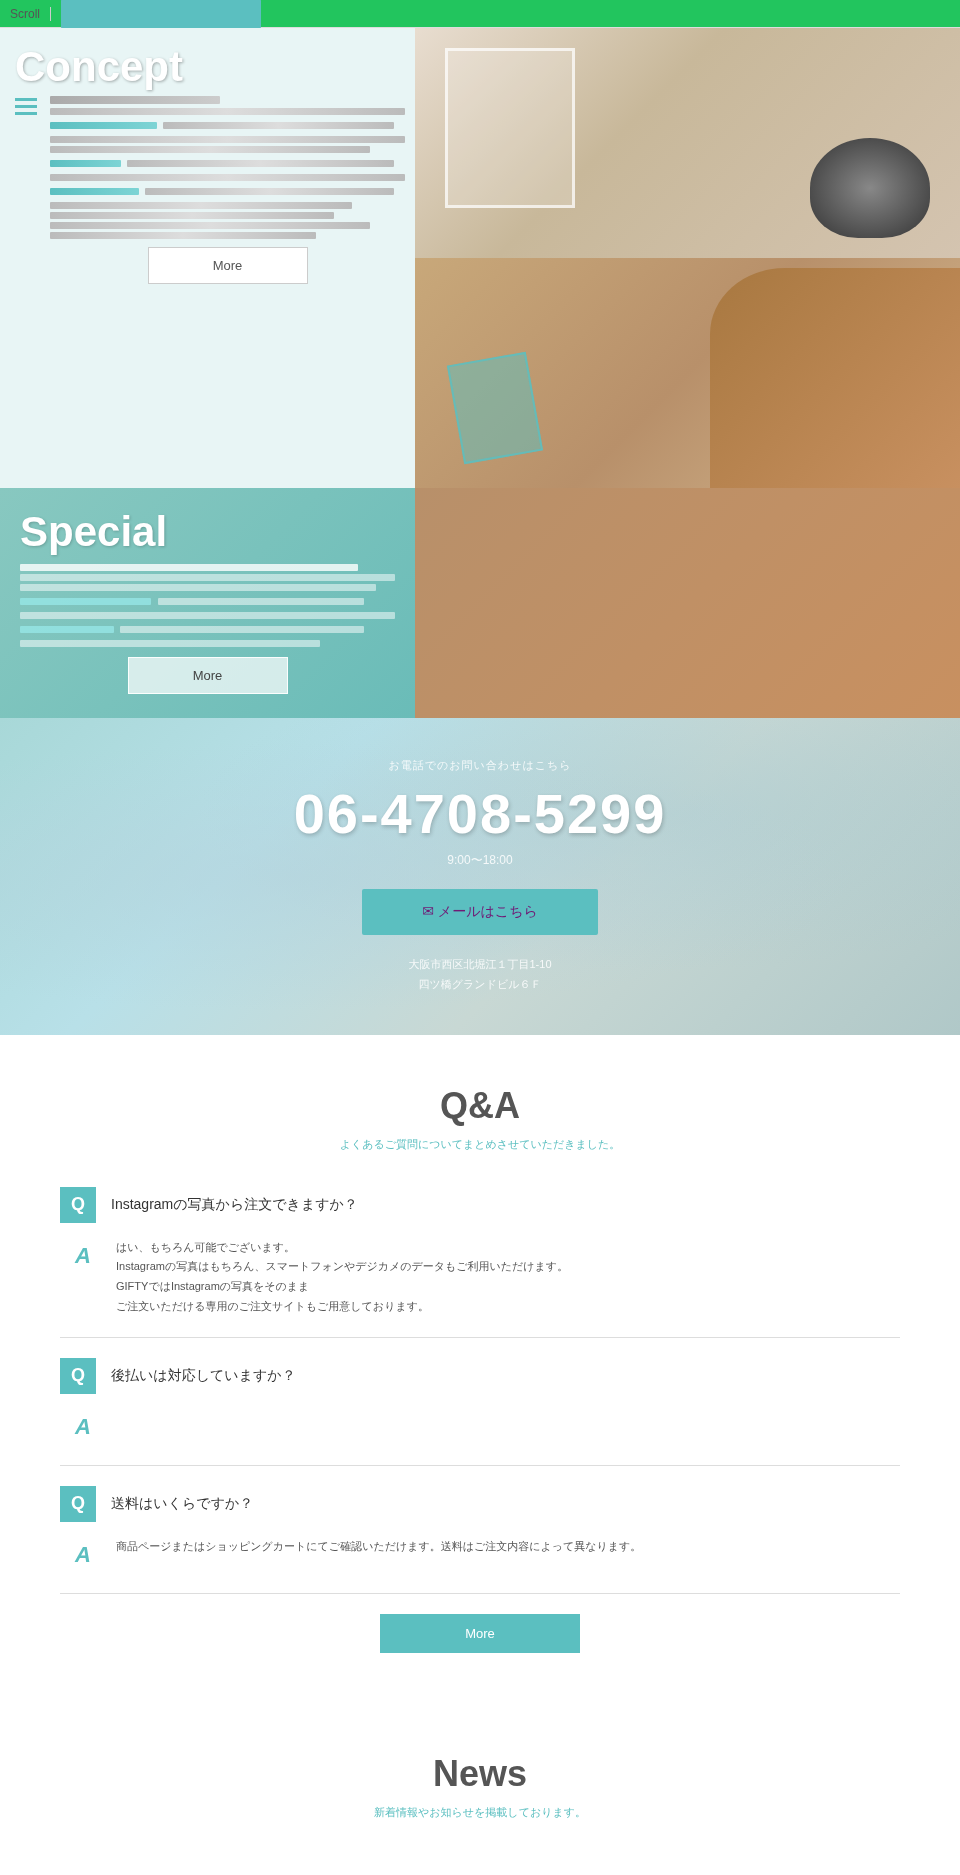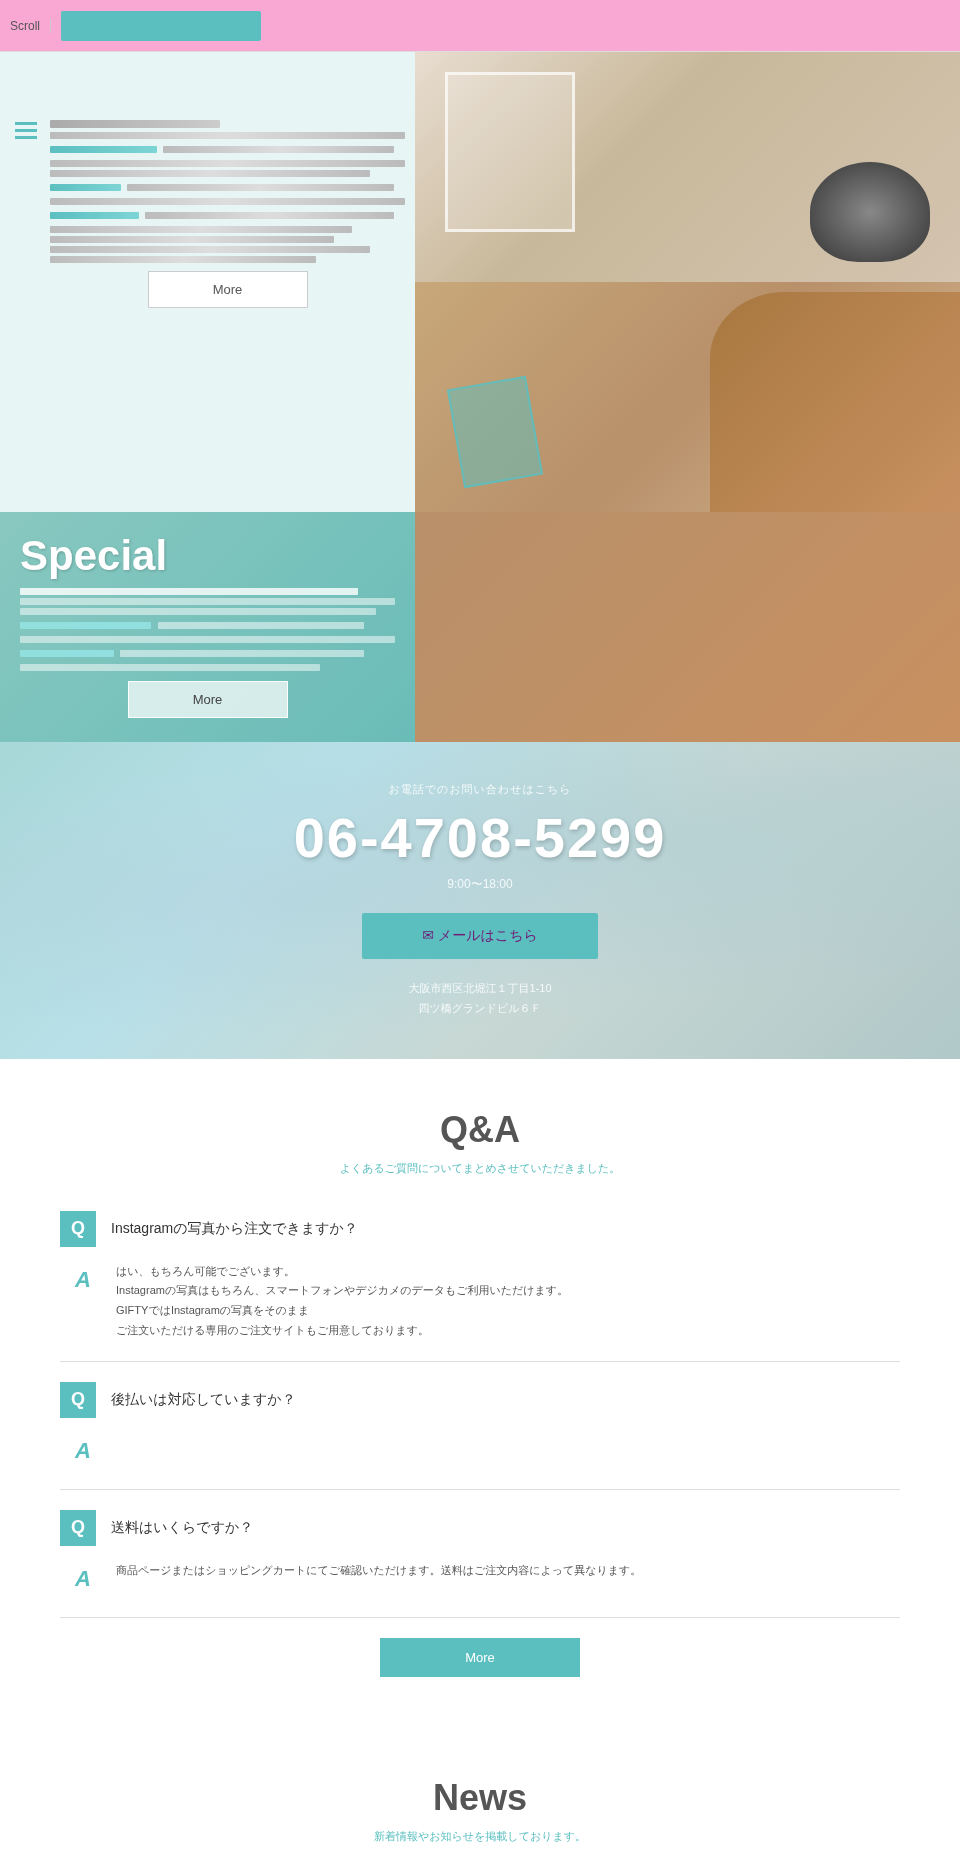--- a/index.html
+++ b/index.html
@@ -2,22 +2,22 @@
 <html><head>
   <meta charset="utf-8">
   <style>
     * { margin: 0; padding: 0; box-sizing: border-box; }
     body { font-family: 'Helvetica Neue', Arial, sans-serif; width: 960px; background: #fff; }
 
     
     .top-bar {
       display: flex;
       align-items: center;
-      height: 52px;
-      background: #f9a8d4;
+      height: 28px;
+      background: #22c55e;
       border-bottom: 1px solid #ddd;
       padding: 0 10px;
     }
     .scroll-label {
       font-size: 12px;
       color: #555;
       border-right: 1px solid #ccc;
       padding-right: 10px;
       margin-right: 10px;
     }
@@ -373,20 +373,21 @@
 <body>
 
 <div class="top-bar">
   <span class="scroll-label">Scroll</span>
   <div class="nav-bar-bg"></div>
 </div>
 
 <div class="hero">
 
   <div class="hero-left">
+    <h1 class="hero-title">Concept</h1>
 
     <div class="hero-nav-icon">
       <div class="nav-lines">
         <span></span>
           <span></span>
           <span></span>
       </div>
     </div>
 
     <div class="hero-text-block">

